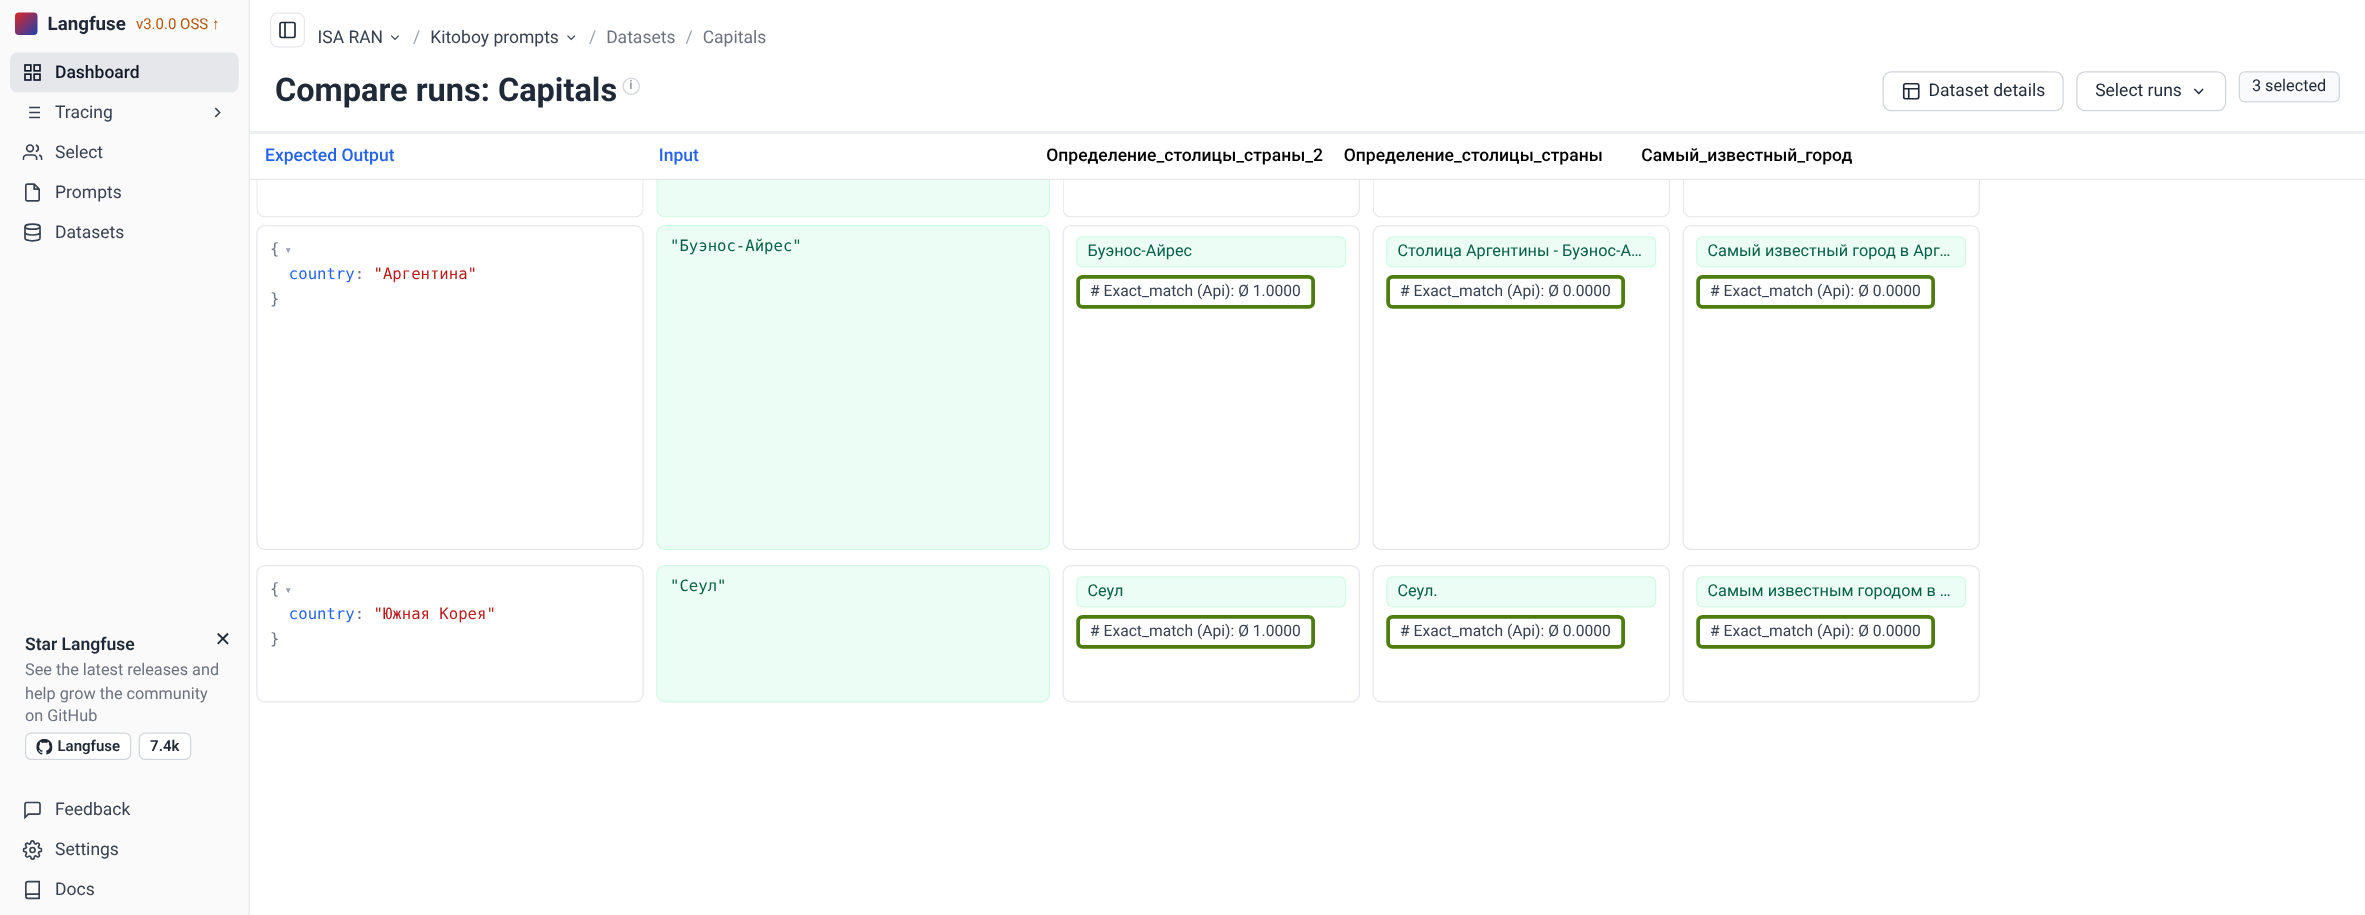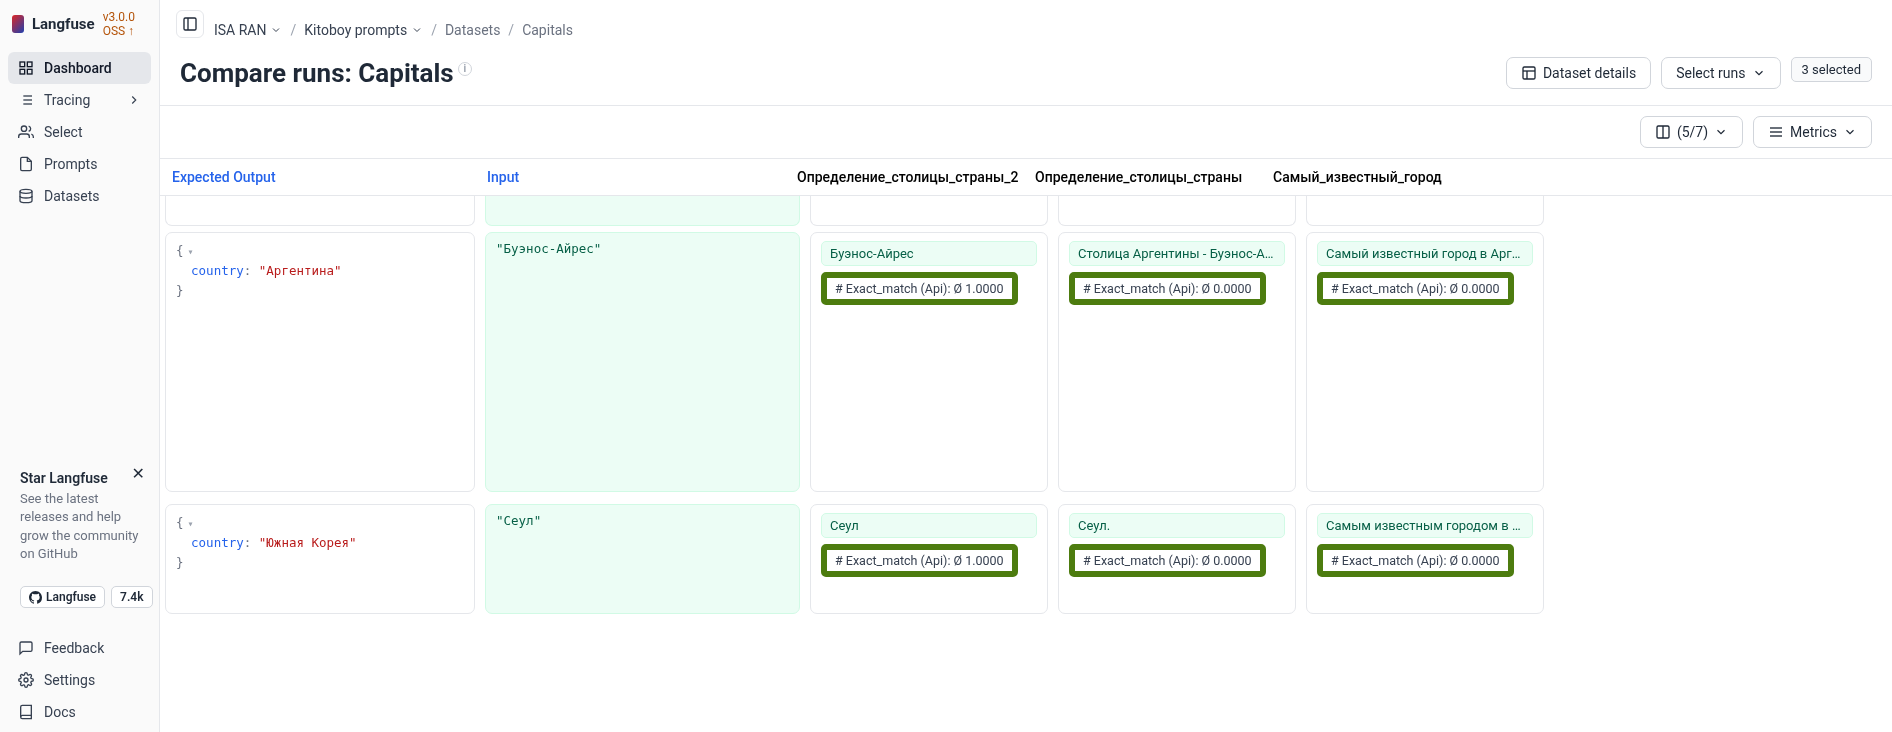--- a/index.html
+++ b/index.html
@@ -1,32 +1,32 @@
 <!DOCTYPE html>
 <html><head>
 <meta charset="utf-8">
 <style>
 * { box-sizing: border-box; margin: 0; padding: 0; }
 body { font-family: -apple-system, BlinkMacSystemFont, "Segoe UI", Roboto, sans-serif; font-size: 14px; color: #1f2937; background: #fff; overflow: hidden; }
 .app { display: flex; height: 732px; width: 1892px; }
-.sidebar { width: 160px; background: #fafafa; border-right: 1px solid #e5e7eb; display: flex; flex-direction: column; }
+.sidebar { width: 200px; background: #fafafa; border-right: 1px solid #e5e7eb; display: flex; flex-direction: column; }
 .logo-row { display: flex; align-items: center; padding: 10px 12px; gap: 8px; }
 .logo-mark { width: 18px; height: 18px; background: linear-gradient(135deg,#dc2626,#1e40af); border-radius: 3px; }
 .logo-text { font-weight: 700; font-size: 15px; }
 .version { font-size: 12px; color: #b45309; }
 .nav { padding: 4px 8px; }
 .nav-item { display: flex; align-items: center; gap: 10px; padding: 8px 10px; border-radius: 6px; cursor: pointer; color: #374151; }
 .nav-item.active { background: #e5e7eb; color: #111827; font-weight: 500; }
 .nav-item .chev { margin-left: auto; }
 .nav-icon { width: 16px; height: 16px; display:flex; align-items:center; justify-content:center; }
 .sidebar-spacer { flex: 1; }
 .star-box { margin: 8px; padding: 12px; border-radius: 8px; position: relative; }
 .star-close { position: absolute; top: 6px; right: 6px; cursor: pointer; font-size: 16px; }
 .star-title { font-weight: 600; margin-bottom: 4px; }
-.star-desc { font-size: 13px; color: #6b7280; line-height: 1.4; margin-bottom: 23px; }
+.star-desc { font-size: 13px; color: #6b7280; line-height: 1.4; margin-bottom: 3px; }
 .star-btns { display: flex; gap: 6px; }
 .gh-btn { display:flex; align-items:center; gap:4px; border:1px solid #d1d5db; border-radius:5px; padding:3px 8px; font-size:12px; background:#fff; cursor:pointer; font-weight:600;}
 .main { flex: 1; display: flex; flex-direction: column; overflow: hidden; }
 .topbar { display: flex; align-items: flex-end; padding: 10px 16px; gap: 10px; border-bottom: 1px solid transparent; }
 .panel-toggle { width:28px; height:28px; border:1px solid #e5e7eb; border-radius:6px; display:flex; align-items:center; justify-content:center; cursor:pointer;}
 .breadcrumb { display:flex; align-items:center; gap:8px; color:#374151; }
 .bc-item { display:flex; align-items:center; gap:4px; cursor:pointer; }
 .bc-item.muted { color:#6b7280; }
 .bc-sep { color:#9ca3af; }
 .title-row { display:flex; align-items:center; padding: 8px 20px 16px; border-bottom:1px solid #e5e7eb; }
@@ -52,21 +52,21 @@
 .tcell.input { background:#fff; font-family: ui-monospace,Menlo,Consolas,monospace; font-size:12.5px; line-height:1.6; }
 .tcell.expected { background:#ecfdf5; border-color:#d1fae5; font-family: ui-monospace,Menlo,Consolas,monospace; font-size:12.5px; color:#065f46;}
 .tcell.run { background:#fff; display:flex; flex-direction:column; gap:6px; }
 .row-tall .tcell { height:260px; }
 .row-short .tcell { height:110px; }
 .json-brace { color:#6b7280; }
 .json-key { color:#2563eb; }
 .json-str { color:#b91c1c; }
 .json-chev { color:#9ca3af; font-size:10px; margin-left:4px;}
 .run-output { background:#ecfdf5; border:1px solid #d1fae5; border-radius:5px; padding:4px 8px; font-size:13px; color:#065f46; white-space:nowrap; overflow:hidden; text-overflow:ellipsis; }
-.metric-chip { border:6px solid #4d7c0f; border-radius:5px; padding:3px 8px; font-size:12.5px; color:#374151; display:inline-flex; align-items:center; gap:2px; width:fit-content;}
+.metric-chip { border:3px solid #4d7c0f; border-radius:5px; padding:3px 8px; font-size:12.5px; color:#374151; display:inline-flex; align-items:center; gap:2px; width:fit-content;}
 svg { display:block; }
 </style>
 </head>
 <body>
 
 <div class="app">
 
   <div class="sidebar">
     <div class="logo-row">
       <div class="logo-mark"></div>
@@ -224,43 +224,20 @@
         <div class="btn">
           <span>Select runs</span>
           <svg width="14" height="14" viewBox="0 0 24 24" fill="none" stroke="currentColor" stroke-width="2">
               <polyline points="6 9 12 15 18 9"></polyline>
             </svg>
         </div>
         <div class="badge-count">3 selected</div>
       </div>
     </div>
 
-    <div class="toolbar-row">
-      <div class="btn">
-        <svg width="16" height="16" viewBox="0 0 24 24" fill="none" stroke="currentColor" stroke-width="2">
-            <rect x="3" y="3" width="18" height="18" rx="2"></rect>
-            <line x1="12" y1="3" x2="12" y2="21"></line>
-          </svg>
-        <span>(5/7)</span>
-        <svg width="14" height="14" viewBox="0 0 24 24" fill="none" stroke="currentColor" stroke-width="2">
-            <polyline points="6 9 12 15 18 9"></polyline>
-          </svg>
-      </div>
-      <div class="btn">
-        <svg width="16" height="16" viewBox="0 0 24 24" fill="none" stroke="currentColor" stroke-width="2">
-            <line x1="3" y1="6" x2="21" y2="6"></line>
-            <line x1="3" y1="12" x2="21" y2="12"></line>
-            <line x1="3" y1="18" x2="21" y2="18"></line>
-          </svg>
-        <span>Metrics</span>
-        <svg width="14" height="14" viewBox="0 0 24 24" fill="none" stroke="currentColor" stroke-width="2">
-            <polyline points="6 9 12 15 18 9"></polyline>
-          </svg>
-      </div>
-    </div>
 
     <div class="table-wrap">
       <div class="thead">
         <div class="th link col-expected">Expected Output</div>
         <div class="th link col-input">Input</div>
         <div class="th col-run">Определение_столицы_страны_2</div>
         <div class="th col-run">Определение_столицы_страны</div>
         <div class="th col-run">Самый_известный_город</div>
       </div>
       <div class="tbody">

